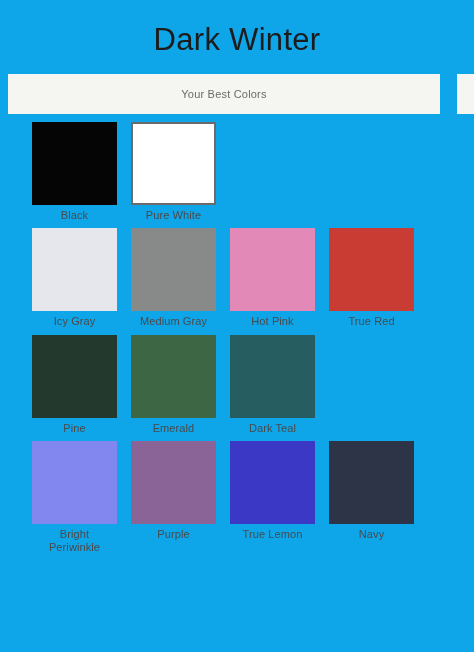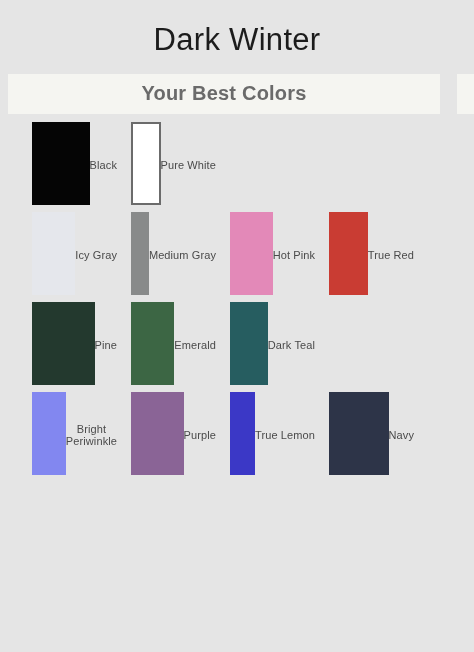--- a/index.html
+++ b/index.html
@@ -11,21 +11,21 @@
     width: 474px;
     height: 652px;
     overflow: hidden;
     font-family: "Liberation Sans", sans-serif;
     -webkit-font-smoothing: antialiased;
   }
   .page {
     position: relative;
     width: 474px;
     height: 652px;
-    background: #e5e5e5;
+    background: #0ea5e9;
     overflow: hidden;
   }
 
   
   .title {
     margin: 0;
     padding-top: 22px;
     text-align: center;
     font-size: 31px;
     font-weight: 400;
@@ -51,43 +51,43 @@
   }
   .band-main {
     left: 8px;
     width: 432px;
   }
   .band-next {
     left: 457px;
     width: 60px;
   }
   .band-label {
-    font-size: 20px;
-    font-weight: 700;
+    font-size: 11px;
+    font-weight: 400;
     color: #6a6a6a;
     letter-spacing: 0.2px;
     white-space: nowrap;
   }
 
   
   .grid {
     position: relative;
     margin-top: 8px;
     padding-left: 32px;
     width: 442px;
   }
   .row {
     display: flex;
     gap: 14px;
     margin-bottom: 7px;
   }
   .cell {
     width: 85px;
     display: flex;
-    flex-direction: row;
+    flex-direction: column;
     align-items: center;
   }
   .swatch {
     width: 85px;
     height: 83px;
     box-sizing: border-box;
     display: block;
   }
   .swatch.bordered {
     border: 2px solid #6b6b6b;

